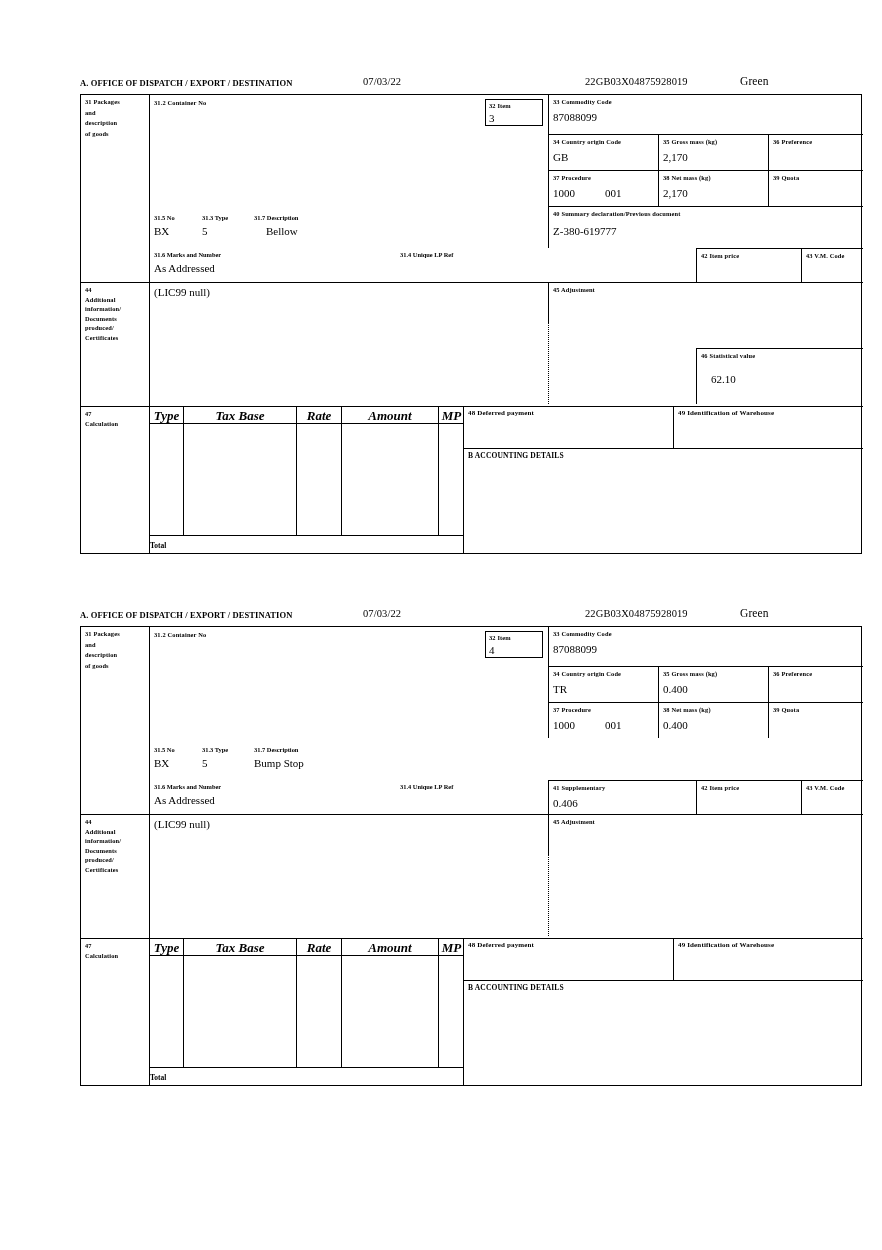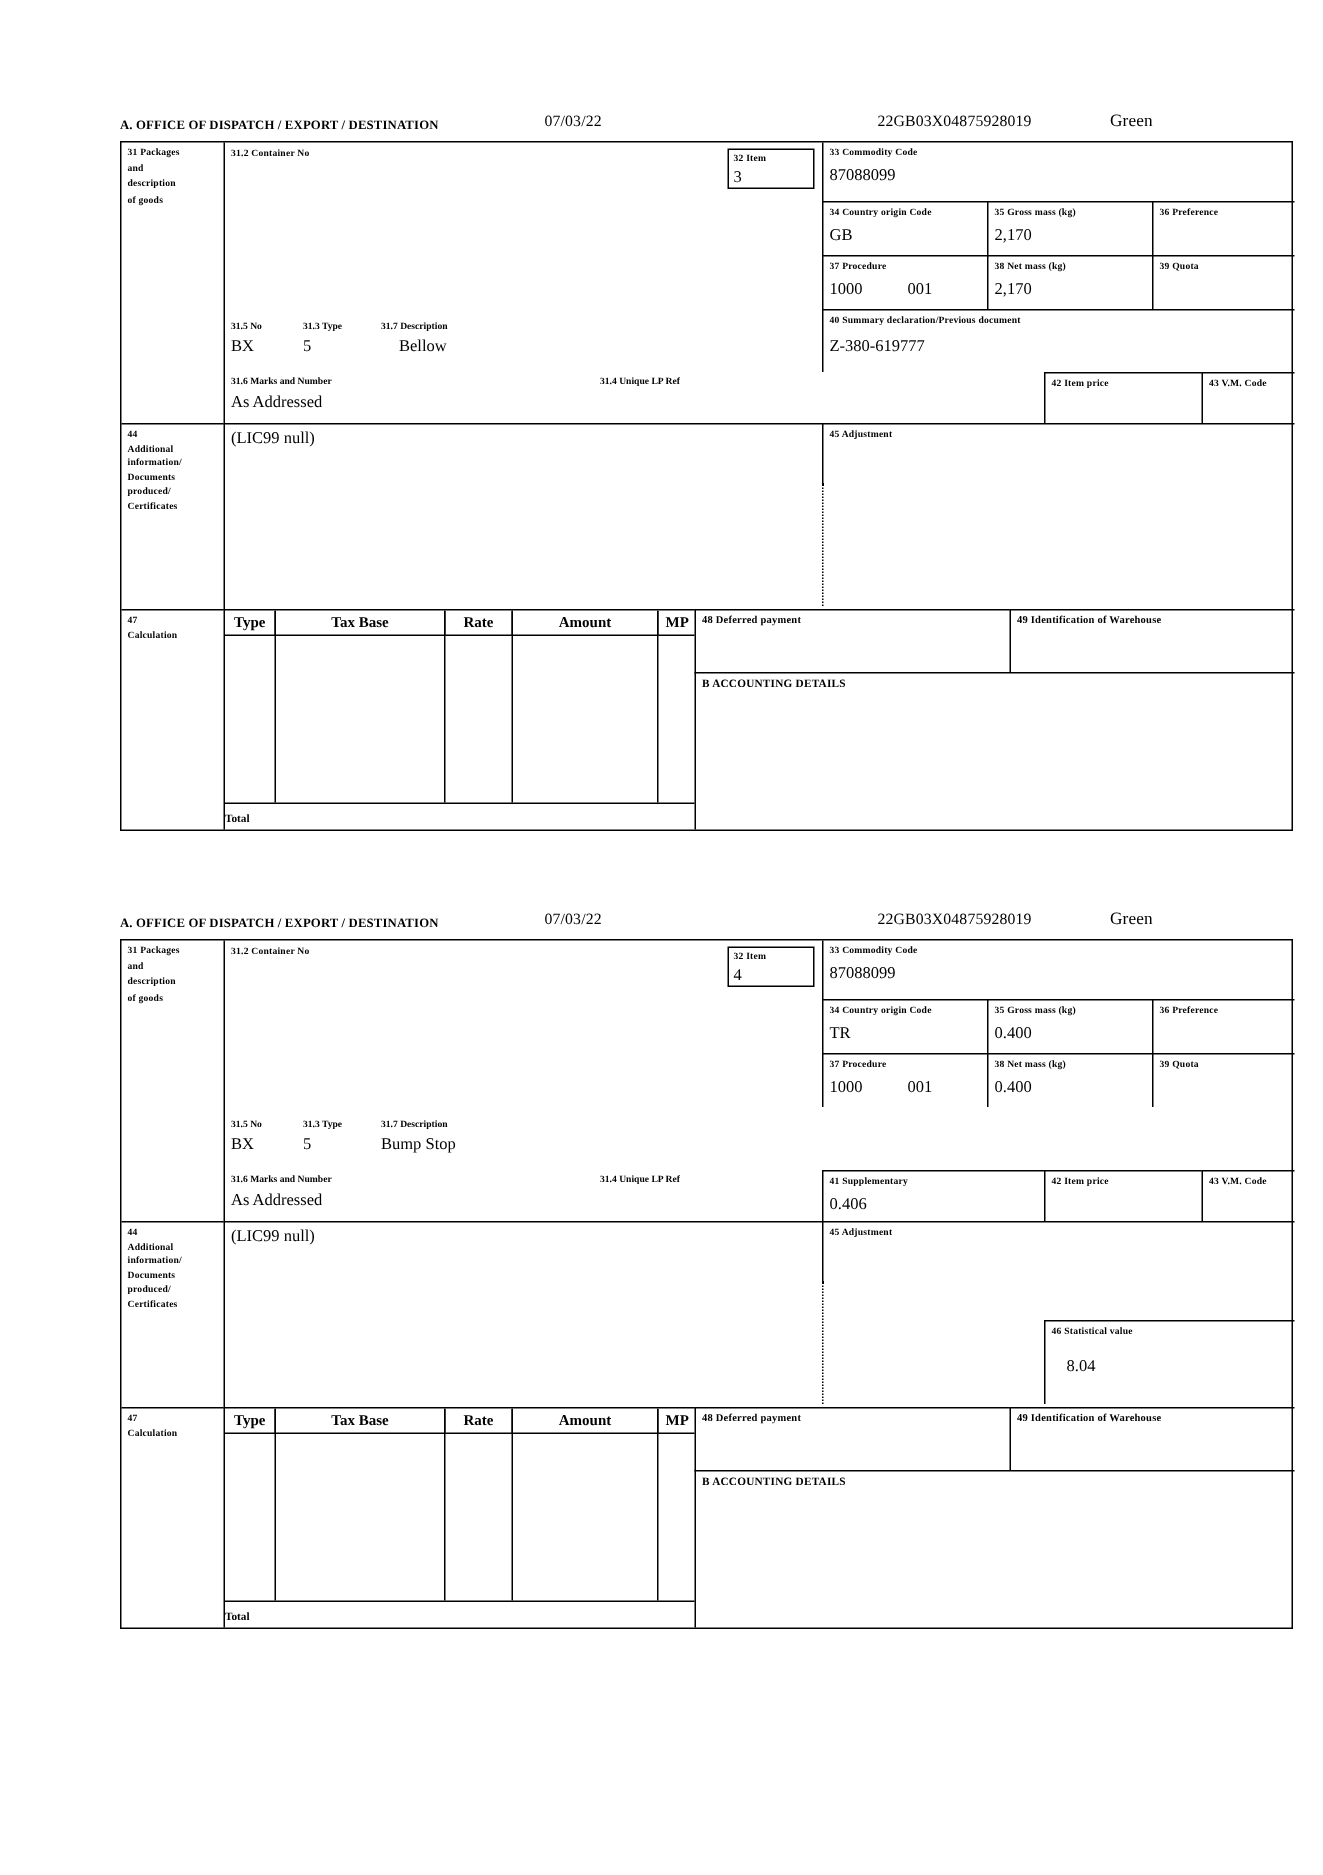--- a/index.html
+++ b/index.html
@@ -164,23 +164,24 @@
 
   
   .c47 { left: 0; top: 311px; width: 68px; height: 147px; border-top: 1.1px solid #000; }
   .calcbox {
     left: 68px; top: 311px; width: 314px; height: 147px;
     border-left: 1.1px solid #000; border-top: 1.1px solid #000;
   }
   .calcbox .chdr {
     position: absolute; top: 0; height: 17px;
     border-bottom: 1.1px solid #000;
-    font-size: 10px; font-weight: bold;
+    font-size: 13px; font-weight: bold;
     text-align: center; line-height: 17px;
     box-sizing: border-box;
+    font-style: italic;
   }
   .calcbox .ccol {
     position: absolute; top: 0; height: 128px;
     border-right: 1.1px solid #000;
     box-sizing: border-box;
   }
   .calcbox .totalrow {
     position: absolute; left: 0; top: 128px; width: 314px; height: 19px;
     border-top: 1.1px solid #000;
     font-size: 7.5px; font-weight: bold;
@@ -305,20 +306,24 @@
         <span class="val" style="position:absolute; left:4px; top:3px;">(LIC99 null)</span>
       </div>
 
       <div class="cell c45 pad">
         <span class="lbl">45 Adjustment</span>
         <span class="val" style="margin-top:4px;"></span>
       </div>
 
       <div class="dotline"></div>
 
+      <div class="cell c46 pad">
+        <span class="lbl">46 Statistical value</span>
+        <span class="val" style="margin-top:12px; margin-left:10px;">62.10</span>
+      </div>
 
       <div class="cell c47 pad">
         <span class="lbl" style="white-space: pre-line;">47
 Calculation</span>
       </div>
 
       <div class="cell calcbox">
         <div class="chdr" style="left:0; width:34px; border-right:1.1px solid #000;">Type</div>
         <div class="chdr" style="left:34px; width:113px; border-right:1.1px solid #000;">Tax Base</div>
         <div class="chdr" style="left:147px; width:45px; border-right:1.1px solid #000;">Rate</div>
@@ -458,24 +463,20 @@
         <span class="val" style="position:absolute; left:4px; top:3px;">(LIC99 null)</span>
       </div>
 
       <div class="cell c45 pad">
         <span class="lbl">45 Adjustment</span>
         <span class="val" style="margin-top:4px;"></span>
       </div>
 
       <div class="dotline"></div>
 
-      <div class="cell c46 pad">
-        <span class="lbl">46 Statistical value</span>
-        <span class="val" style="margin-top:12px; margin-left:10px;">8.04</span>
-      </div>
 
       <div class="cell c47 pad">
         <span class="lbl" style="white-space: pre-line;">47
 Calculation</span>
       </div>
 
       <div class="cell calcbox">
         <div class="chdr" style="left:0; width:34px; border-right:1.1px solid #000;">Type</div>
         <div class="chdr" style="left:34px; width:113px; border-right:1.1px solid #000;">Tax Base</div>
         <div class="chdr" style="left:147px; width:45px; border-right:1.1px solid #000;">Rate</div>

